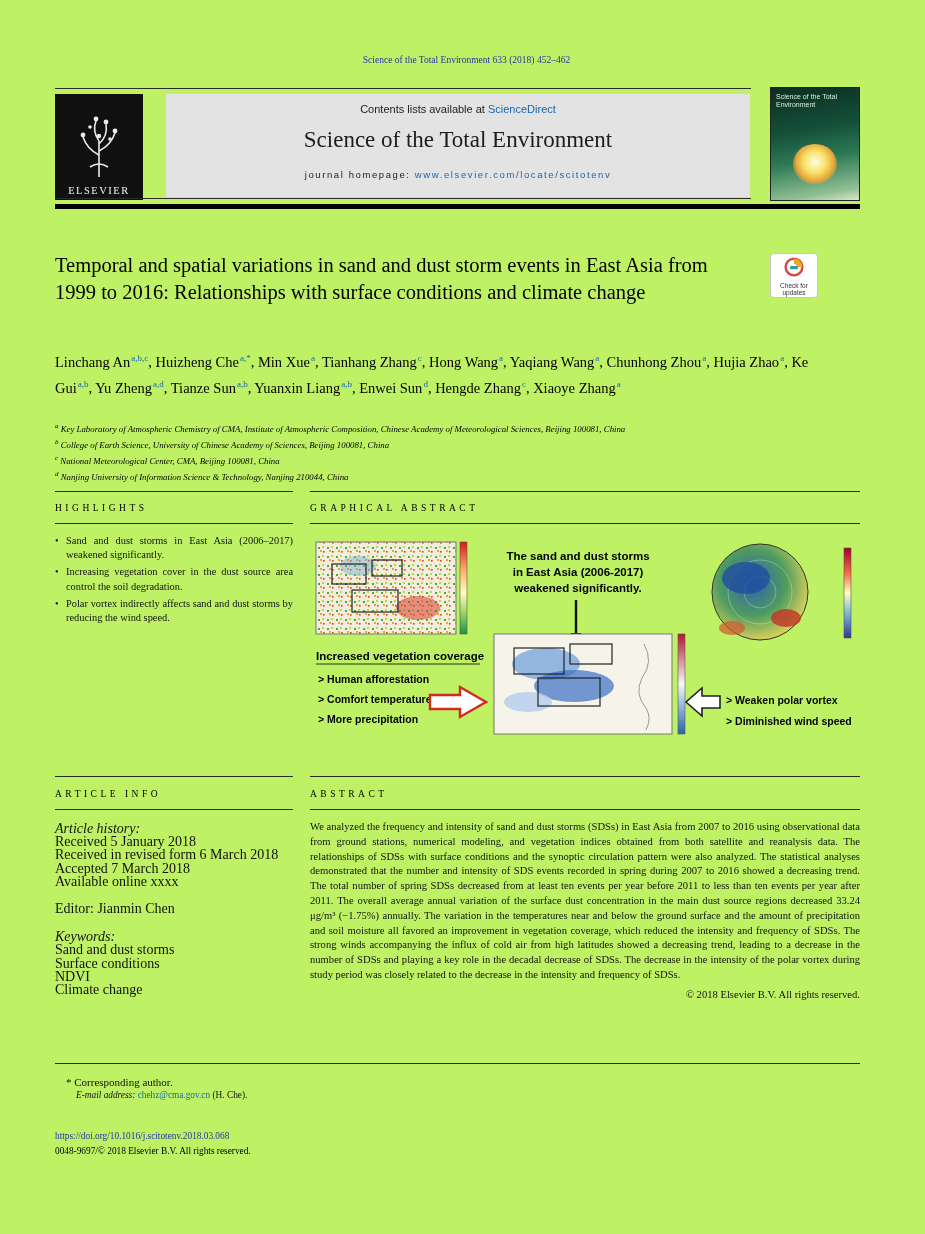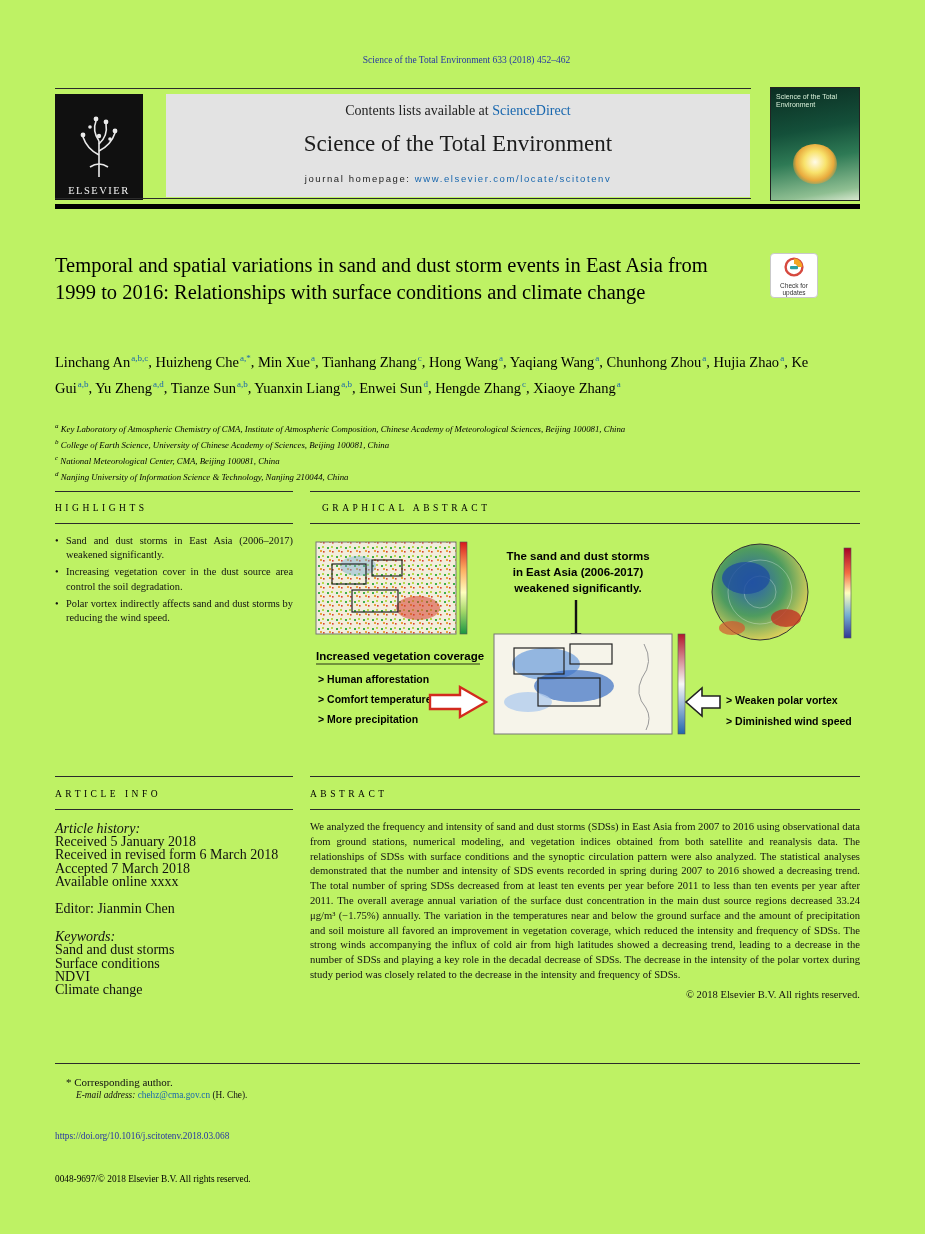--- a/index.html
+++ b/index.html
@@ -9,21 +9,21 @@
   .hr{background:#2b2b2b;height:1px;}
   
   .citation{top:55px;left:0;width:100%;text-align:center;font-size:9.5px;color:var(--link_blue);}
   
   .banner-top{left:55px;top:88px;width:696px;}
   .banner-bot{left:55px;top:198px;width:696px;}
   .thick-bar{left:55px;top:204px;width:805px;height:5px;background:#000;}
   .els-box{left:55px;top:94px;width:88px;height:106px;background:#101010;display:flex;flex-direction:column;align-items:center;justify-content:flex-end;padding-bottom:4px;box-sizing:border-box;}
   .els-label{color:#f4f4f4;font-family:"Liberation Serif",serif;font-size:10.5px;letter-spacing:1.5px;margin-top:2px;}
   .gray-box{left:166px;top:94px;width:584px;height:103px;background:#e3e3e3;text-align:center;box-sizing:border-box;padding-top:9px;}
-  .contents-line{font-family:Liberation Serif, serif;font-size:14px;color:#222;}
+  .contents-line{font-family:Liberation Sans, sans-serif;font-size:11px;color:#222;}
   .contents-line a{color:var(--bright_blue);}
   .jtitle{font-size:23px;color:#1c1c1c;margin-top:12px;}
   .homepage{font-family:"Liberation Sans",sans-serif;font-size:9.5px;letter-spacing:1.6px;color:#222;margin-top:16px;}
   .homepage a{color:var(--bright_blue);}
   .cover{left:770px;top:87px;width:90px;height:114px;border:1px solid #222;box-sizing:border-box;background:linear-gradient(170deg,#0b2d22 0%,#14503a 38%,#2e7a55 62%,#8fbf92 90%,#d7e7cf 100%);overflow:hidden;}
   .cover-title{font-family:"Liberation Sans",sans-serif;font-size:7px;line-height:8px;color:#d8efd8;text-align:left;padding:5px 4px 0 5px;}
   .cover-blob{position:absolute;left:22px;top:56px;width:44px;height:40px;border-radius:50%;background:radial-gradient(circle at 50% 45%,#fffbe8 0%,#f8e26b 35%,#e8a93c 60%,rgba(200,120,40,0.15) 78%,rgba(0,0,0,0) 100%);}
   
   .title{left:55px;top:252px;width:670px;font-size:20.5px;line-height:27px;font-weight:400;color:#000;margin:0;}
   .check-badge{left:770px;top:253px;width:48px;height:45px;border:1px solid #c9c9c9;border-radius:4px;background:#fff;text-align:center;padding-top:3px;box-sizing:border-box;}
@@ -52,21 +52,21 @@
   .ai-keywords-label{margin-top:15px;}
   
   .abstract-col{left:310px;top:820px;width:550px;font-size:10.6px;line-height:14.8px;text-align:justify;}
   .copyright{text-align:right;margin-top:5px;}
   
   .footnote1{left:66px;top:1076px;font-size:11px;}
   .footnote2{left:76px;top:1090px;font-size:9.3px;}
   .fn-label{font-style:italic;}
   .fn-email{color:var(--bright_blue);}
   .doi{left:55px;top:1131px;font-size:9.3px;color:var(--link_blue);}
-  .issn{left:55px;top:1146px;font-size:9.3px;color:#000;margin-top:28px;}
+  .issn{left:55px;top:1146px;font-size:9.3px;color:#000;}
 </style>
 </head>
 <body>
 
 <div class="page">
 
   <a class="abs citation">Science of the Total Environment 633 (2018) 452–462</a>
 
   <div class="abs hr banner-top"></div>
 
@@ -129,21 +129,21 @@
   <div class="abs affils">
       <div class="affil"><sup class="fsup">a</sup> <span class="affil-text">Key Laboratory of Atmospheric Chemistry of CMA, Institute of Atmospheric Composition, Chinese Academy of Meteorological Sciences, Beijing 100081, China</span></div>
       <div class="affil"><sup class="fsup">b</sup> <span class="affil-text">College of Earth Science, University of Chinese Academy of Sciences, Beijing 100081, China</span></div>
       <div class="affil"><sup class="fsup">c</sup> <span class="affil-text">National Meteorological Center, CMA, Beijing 100081, China</span></div>
       <div class="affil"><sup class="fsup">d</sup> <span class="affil-text">Nanjing University of Information Science &amp; Technology, Nanjing 210044, China</span></div>
     </div>
 
   <div class="abs hr" style="left:55px;top:491px;width:238px;"></div>
   <div class="abs hr" style="left:310px;top:491px;width:550px;"></div>
   <div class="abs sec-head" style="left:55px;top:503px;">HIGHLIGHTS</div>
-  <div class="abs sec-head" style="left:322px;top:503px;">GRAPHICAL ABSTRACT</div>
+  <div class="abs sec-head" style="left:310px;top:503px;">GRAPHICAL ABSTRACT</div>
   <div class="abs hr" style="left:55px;top:523px;width:238px;"></div>
   <div class="abs hr" style="left:310px;top:523px;width:550px;"></div>
 
   <ul class="abs highlights">
       <li class="hl-item">Sand and dust storms in East Asia (2006–2017) weakened significantly.</li>
       <li class="hl-item">Increasing vegetation cover in the dust source area control the soil degradation.</li>
       <li class="hl-item">Polar vortex indirectly affects sand and dust storms by reducing the wind speed.</li>
     </ul>
 
   <div class="abs ga-box">

